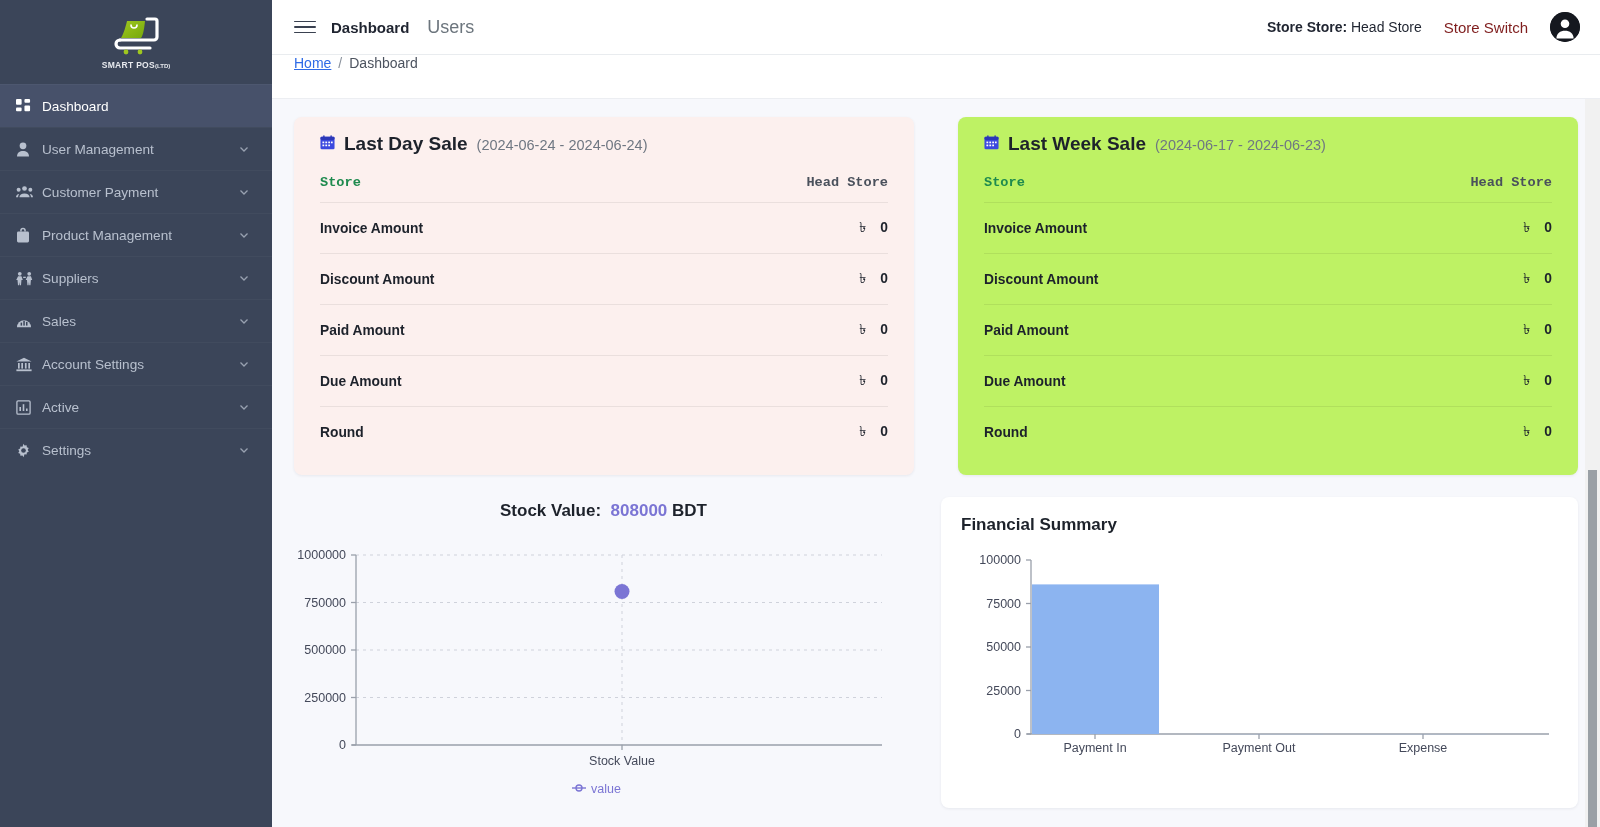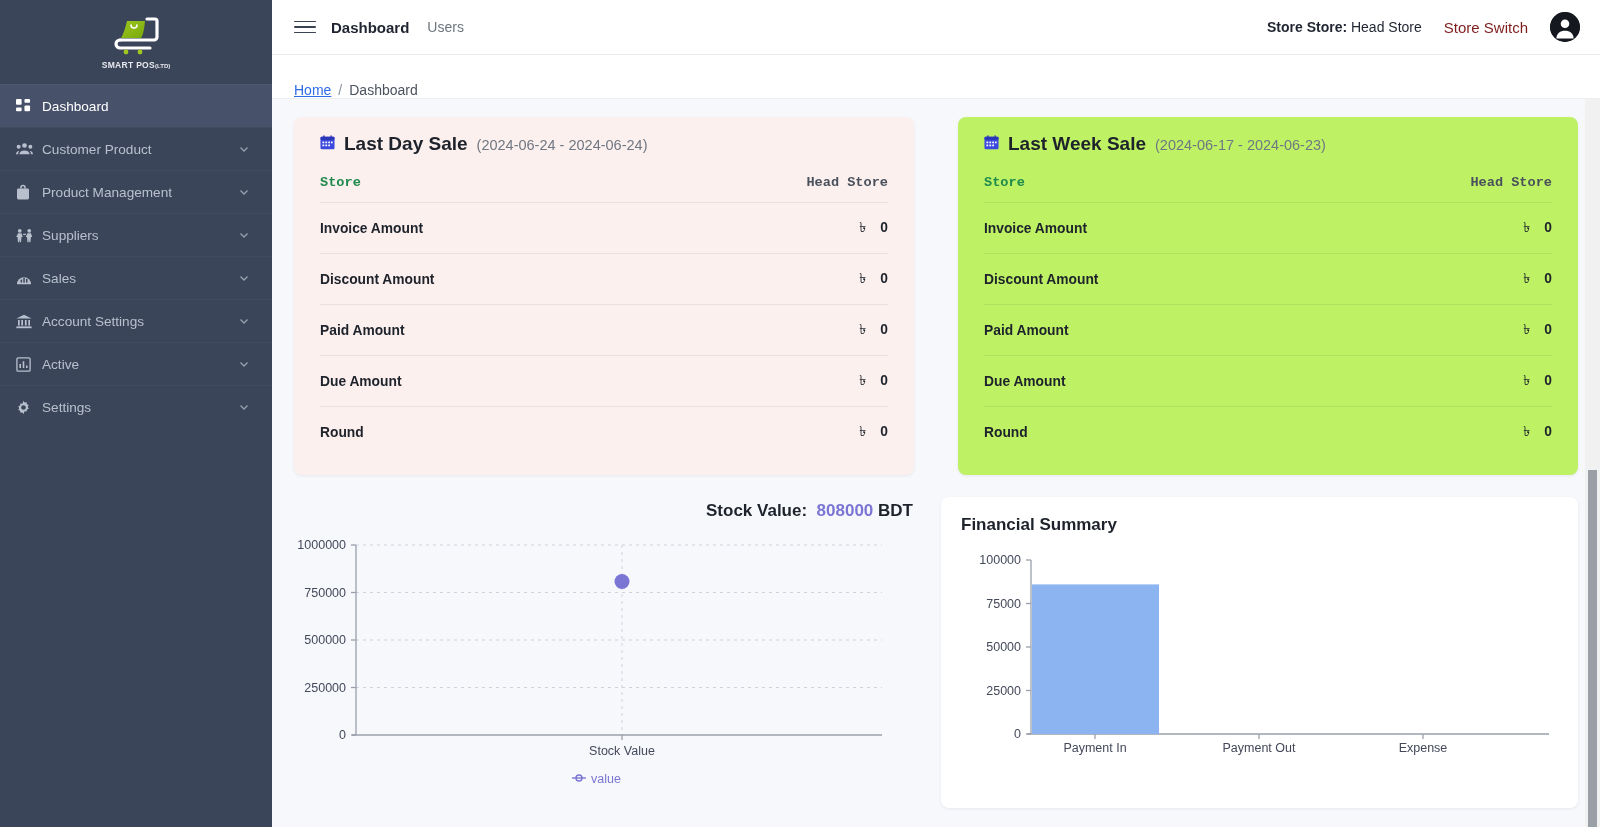--- a/index.html
+++ b/index.html
@@ -64,36 +64,36 @@
     padding: 0 20px 0 22px;
     border-bottom: 1px solid #e9ecef;
   }
   .burger {
     width: 22px; height: 22px; cursor: pointer;
     display: flex; flex-direction: column; justify-content: center; gap: 4px;
     margin-right: 15px;
   }
   .burger span { display: block; height: 1.6px; background: #3a4150; border-radius: 1px; }
   .top-link {
-    font-size: 14px; color: #6c757d; margin-right: 18px; cursor: pointer; white-space: nowrap;
+    font-size: 18px; color: #6c757d; margin-right: 18px; cursor: pointer; white-space: nowrap;
   }
   .top-link.strong { color: #1f2430; font-weight: 700; font-size: 15px; }
   .top-right { margin-left: auto; display: flex; align-items: center; gap: 22px; }
   .active-store { font-size: 14px; color: #1f2430; white-space: nowrap; }
   .active-store b { font-weight: 700; }
   .store-switch { font-size: 15px; color: #7f1d1d; cursor: pointer; white-space: nowrap; }
   .avatar {
     width: 30px; height: 30px; border-radius: 50%;
     background: #1b1f27; display: flex; align-items: center; justify-content: center;
     cursor: pointer; overflow: hidden;
   }
 
   .breadcrumb {
     height: 44px; min-height: 44px; background: #ffffff;
-    display: flex; align-items: flex-end; padding: 0 0 0 22px;
+    display: flex; align-items: flex-start; padding: 0 0 0 22px;
     font-size: 14px; color: #4c535f; gap: 7px;
     border-bottom: 1px solid #eceef2;
   }
   .breadcrumb a { color: #2e6be6; text-decoration: underline; cursor: pointer; }
   .breadcrumb .sep { color: #8a919c; }
   .breadcrumb .cur { color: #4c535f; }
 
   .content {
     flex: 1; overflow: hidden; padding: 18px 22px 0 22px;
     position: relative;
@@ -124,22 +124,22 @@
     padding: 13px 0 13px 0;
     border-top: 1px solid rgba(0,0,0,.07);
   }
   .sale-table td.v { text-align: right; font-weight: 700; }
   .taka { margin-right: 14px; font-weight: 400; font-size: 14px; }
 
   
   .chart-row { display: flex; gap: 28px; margin-top: 22px; align-items: flex-start; }
   .stock-panel { flex: 1; padding: 4px 0 0 0; }
   .stock-title {
-    text-align: right; font-size: 17px; font-weight: 700; color: #1d222b;
-    margin-bottom: 16px;
+    text-align: center; font-size: 17px; font-weight: 700; color: #1d222b;
+    margin-bottom: 26px;
   }
   .stock-title .val { color: #7b75d4; font-weight: 700; }
   .stock-chart { position: relative; height: 230px; }
 
   .fin-card {
     flex: 1; background: #ffffff; border-radius: 8px;
     padding: 18px 0 26px 18px;
     box-shadow: 0 1px 3px rgba(20,30,60,.07);
     position: relative;
   }
@@ -194,33 +194,45 @@
           <svg width="15" height="15" viewBox="0 0 16 16" fill="currentColor">
               <rect x="0" y="0" width="6" height="6" rx="1"></rect>
               <rect x="9" y="0" width="6" height="4" rx="1"></rect>
               <rect x="0" y="9" width="6" height="4" rx="1"></rect>
               <rect x="9" y="7" width="6" height="6" rx="1"></rect>
             </svg>
         </span>
         <span class="nav-label">Dashboard</span>
       </div>
 
+      <div class="nav-item">
+        <span class="nav-ico">
+          <svg width="14" height="15" viewBox="0 0 14 16" fill="currentColor">
+              <circle cx="7" cy="4" r="3.6"></circle>
+              <path d="M0.6 15.4 c0 -4 3 -5.8 6.4 -5.8 s6.4 1.8 6.4 5.8 z"></path>
+            </svg>
+        </span>
+        <span class="nav-label">User Management</span>
+        <svg class="chev" viewBox="0 0 12 12" fill="none" stroke="currentColor" stroke-width="1.3">
+            <path d="M2.5 4.5 L6 8 L9.5 4.5"></path>
+          </svg>
+      </div>
 
       <div class="nav-item">
         <span class="nav-ico">
           <svg width="17" height="14" viewBox="0 0 18 14" fill="currentColor">
               <circle cx="9" cy="3.3" r="2.5"></circle>
               <circle cx="2.8" cy="4.6" r="2.1"></circle>
               <circle cx="15.2" cy="4.6" r="2.1"></circle>
               <path d="M3.6 12.6 c0 -2.6 2.2 -4 5.4 -4 s5.4 1.4 5.4 4 z"></path>
               <path d="M0 12.6 c0 -2.1 1.3 -3.3 3.4 -3.5 c-0.8 .8 -1.2 2 -1.2 3.5 z"></path>
               <path d="M18 12.6 c0 -2.1 -1.3 -3.3 -3.4 -3.5 c0.8 .8 1.2 2 1.2 3.5 z"></path>
             </svg>
         </span>
-        <span class="nav-label">Customer Product</span>
+        <span class="nav-label">Customer Payment</span>
         <svg class="chev" viewBox="0 0 12 12" fill="none" stroke="currentColor" stroke-width="1.3">
             <path d="M2.5 4.5 L6 8 L9.5 4.5"></path>
           </svg>
       </div>
 
       <div class="nav-item">
         <span class="nav-ico">
           <svg width="14" height="16" viewBox="0 0 14 16" fill="currentColor">
               <path d="M4.2 4.4 V3.6 a2.8 2.8 0 0 1 5.6 0 v0.8 h-1.5 V3.6 a1.3 1.3 0 0 0 -2.6 0 v0.8 z"></path>
               <rect x="1" y="4.6" width="12" height="10.8" rx="1.4"></rect>

